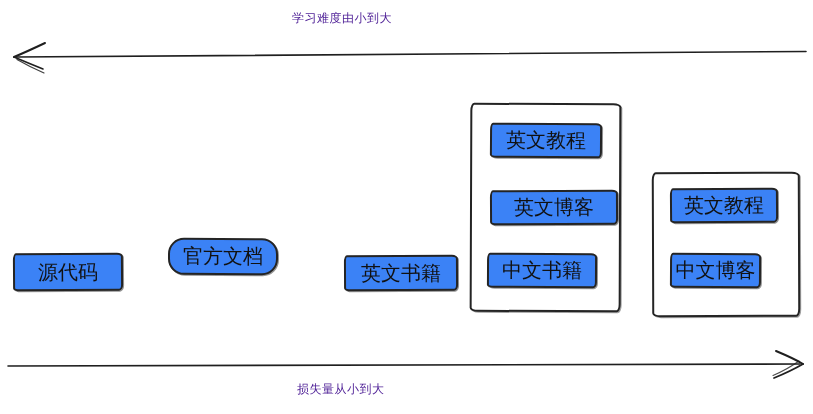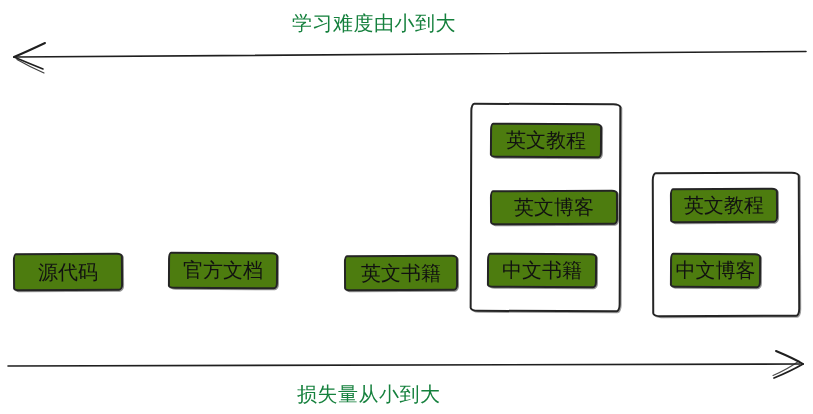--- a/index.html
+++ b/index.html
@@ -10,54 +10,54 @@
   }
   .canvas {
     position: relative;
     width: 813px;
     height: 414px;
     background: #ffffff;
     overflow: hidden;
   }
   .axis-label {
     position: absolute;
-    font-size: 20px;
-    color: #15803d;
+    font-size: 12px;
+    color: #4c1d95;
     letter-spacing: 0.5px;
     white-space: nowrap;
   }
   #top-axis-label { left: 292px; top: 10px; }
   #bottom-axis-label { left: 297px; top: 381px; }
 
   .arrows {
     position: absolute;
     left: 0;
     top: 0;
     width: 813px;
     height: 414px;
     pointer-events: none;
   }
 
   .node {
     position: absolute;
     border: 2px solid #242424;
-    background: #4d7c0f;
+    background: #3b82f6;
     display: flex;
     align-items: center;
     justify-content: center;
     font-size: 20px;
     color: #111111;
     box-sizing: border-box;
     border-radius: 3px 6px 4px 7px / 7px 4px 6px 3px;
     box-shadow: 1px 1px 0 rgba(20,20,20,0.45);
     white-space: nowrap;
   }
   
   #node-source-code   { left: 13px;  top: 253px; width: 110px; height: 38px; transform: rotate(-0.4deg); }
-  #node-official-docs { left: 168px; top: 252px; width: 110px; height: 37px; transform: rotate(0.3deg); }
+  #node-official-docs { left: 168px; top: 238px; width: 110px; height: 37px; transform: rotate(0.3deg); border-radius: 16px; }
   #node-english-books { left: 344px; top: 255px; width: 114px; height: 36px; transform: rotate(-0.3deg); }
 
   .group {
     position: absolute;
     border: 2px solid #242424;
     background: #ffffff;
     box-sizing: border-box;
     border-radius: 4px 8px 4px 8px / 8px 4px 8px 4px;
     box-shadow: 1px 1px 0 rgba(20,20,20,0.4);
   }

